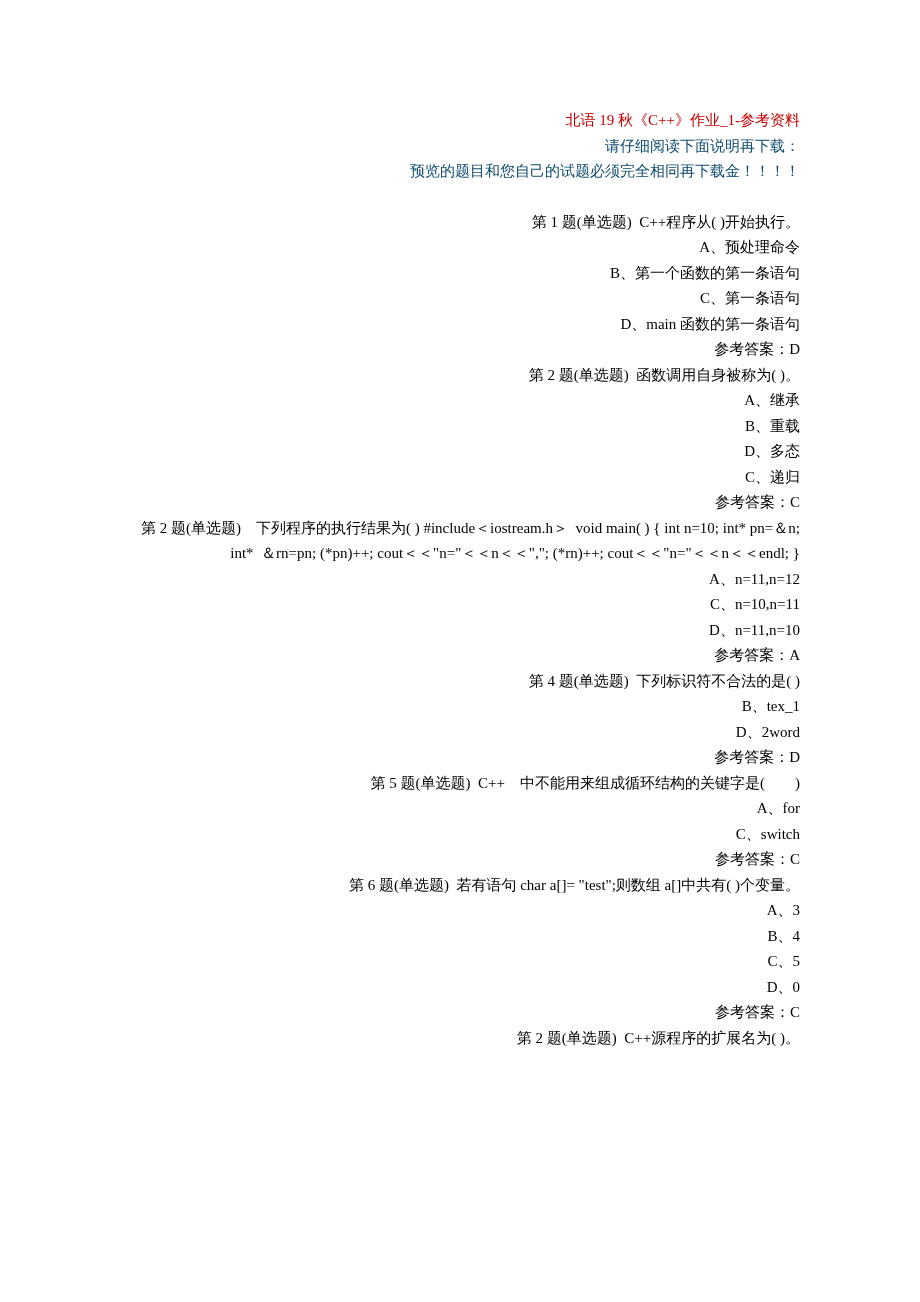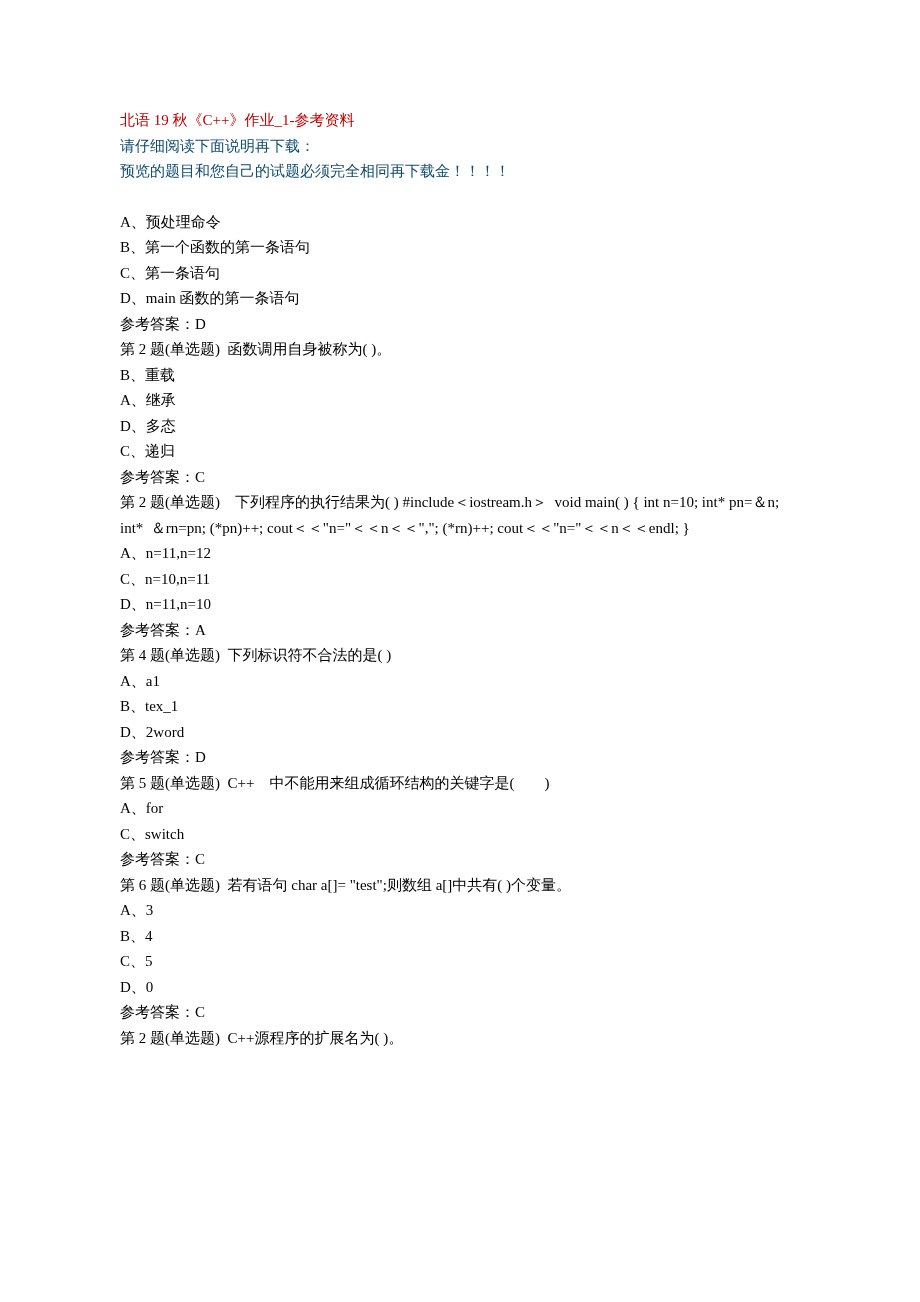--- a/index.html
+++ b/index.html
@@ -1,18 +1,19 @@
 <!DOCTYPE html>
 <html><head>
 <meta charset="utf-8">
 <style>
   * {
     margin: 0;
     padding: 0;
     box-sizing: border-box;
+    text-align: right;
   }
   body {
     background: #fff;
     font-family: "SimSun", "宋体", serif;
     font-size: 15px;
     line-height: 1.7;
     color: #000;
     padding: 108px 120px 60px 120px;
     width: 920px;
   }
@@ -32,38 +33,38 @@
 </head>
 <body>
 
 <div class="line red">北语 19 秋《C++》作业_1-参考资料</div>
 <div class="line blue">请仔细阅读下面说明再下载：</div>
 <div class="line blue">预览的题目和您自己的试题必须完全相同再下载金！！！！</div>
 
 <div class="gap"></div>
 
 <div id="questions">
+    <div class="line">第 1 题(单选题)  C++程序从( )开始执行。</div>
     <div class="line">A、预处理命令</div>
     <div class="line">B、第一个函数的第一条语句</div>
     <div class="line">C、第一条语句</div>
     <div class="line">D、main 函数的第一条语句</div>
     <div class="line">参考答案：D</div>
     <div class="line">第 2 题(单选题)  函数调用自身被称为( )。</div>
+    <div class="line">A、继承</div>
     <div class="line">B、重载</div>
-    <div class="line">A、继承</div>
     <div class="line">D、多态</div>
     <div class="line">C、递归</div>
     <div class="line">参考答案：C</div>
     <div class="line">第 2 题(单选题)    下列程序的执行结果为( ) #include＜iostream.h＞  void main( ) { int n=10; int* pn=＆n; int*  ＆rn=pn; (*pn)++; cout＜＜"n="＜＜n＜＜","; (*rn)++; cout＜＜"n="＜＜n＜＜endl; }</div>
     <div class="line">A、n=11,n=12</div>
     <div class="line">C、n=10,n=11</div>
     <div class="line">D、n=11,n=10</div>
     <div class="line">参考答案：A</div>
     <div class="line">第 4 题(单选题)  下列标识符不合法的是( )</div>
-    <div class="line">A、a1</div>
     <div class="line">B、tex_1</div>
     <div class="line">D、2word</div>
     <div class="line">参考答案：D</div>
     <div class="line">第 5 题(单选题)  C++    中不能用来组成循环结构的关键字是(        )</div>
     <div class="line">A、for</div>
     <div class="line">C、switch</div>
     <div class="line">参考答案：C</div>
     <div class="line">第 6 题(单选题)  若有语句 char a[]= "test";则数组 a[]中共有( )个变量。</div>
     <div class="line">A、3</div>
     <div class="line">B、4</div>

